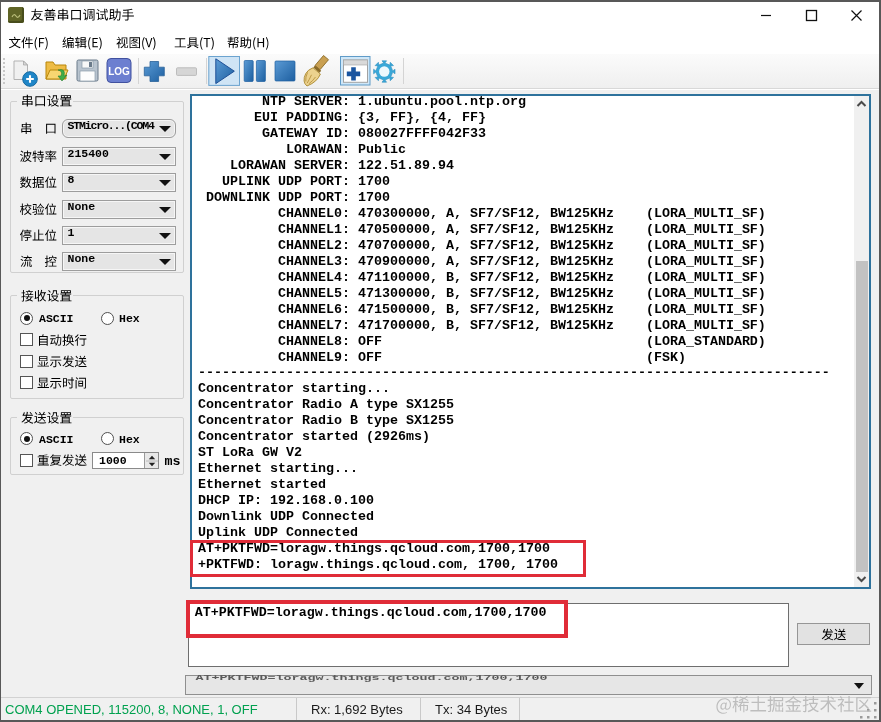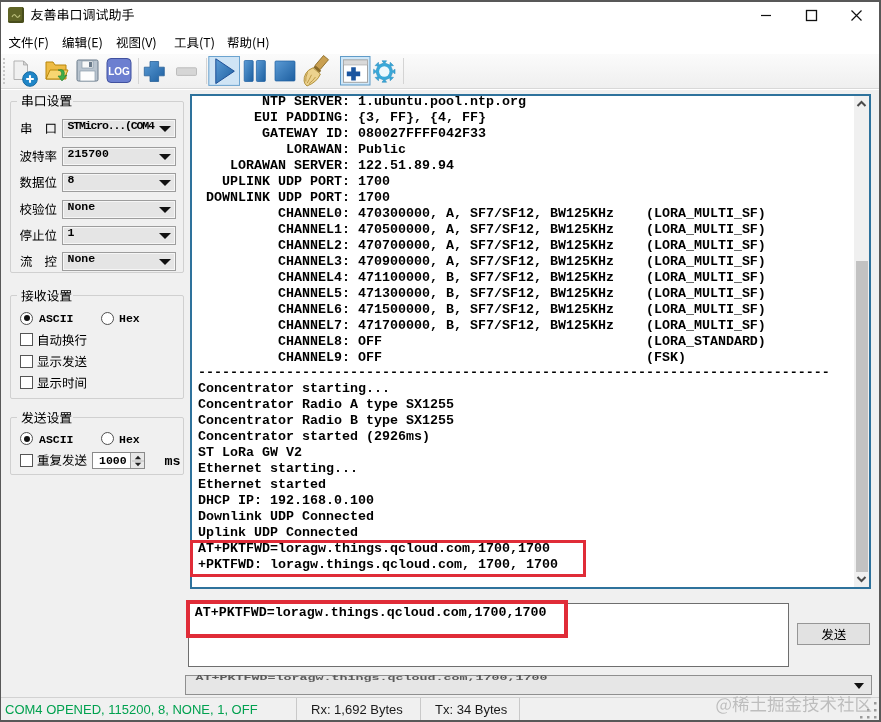--- a/index.html
+++ b/index.html
@@ -102,26 +102,26 @@
       <circle cx="384.3" cy="71.5" r="5.2" fill="#eef8fd"></circle>
   </g>
 </svg>
 
 <div class="group" style="left:10px;top:101px;width:174px;height:172px;"></div>
 <div class="abs" style="left:17px;top:96px;width:56px;height:13px;background:#f0f0f0;"></div>
 <div class="group" style="left:10px;top:295px;width:174px;height:104px;"></div>
 <div class="abs" style="left:17px;top:290px;width:56px;height:13px;background:#f0f0f0;"></div>
 <div class="group" style="left:10px;top:417px;width:174px;height:58px;"></div>
 <div class="abs" style="left:17px;top:412px;width:56px;height:13px;background:#f0f0f0;"></div>
-<div class="combo" style="top:119px;">
+<div class="combo" style="top:119px;border-radius:6px;">
     <span class="v" style="letter-spacing:-1.15px;">STMicro...(COM4</span>
     <div class="ar"></div>
   </div>
 <div class="combo" style="top:147px;">
-    <span class="v" style="">215700</span>
+    <span class="v" style="">215400</span>
     <div class="ar"></div>
   </div>
 <div class="combo" style="top:173px;">
     <span class="v" style="">8</span>
     <div class="ar"></div>
   </div>
 <div class="combo" style="top:200px;">
     <span class="v" style="">None</span>
     <div class="ar"></div>
   </div>
@@ -140,21 +140,21 @@
 <span class="abs mono" style="left:119px;top:312px;font-weight:bold;font-size:11.5px;">Hex</span>
 <div class="check" style="left:20px;top:333px;"></div>
 <div class="check" style="left:20px;top:354.5px;"></div>
 <div class="check" style="left:20px;top:376px;"></div>
 
 <div class="radio sel" style="left:20px;top:432px;"></div>
 <div class="radio" style="left:100.5px;top:432px;"></div>
 <span class="abs mono" style="left:39px;top:432.5px;font-weight:bold;font-size:11.5px;">ASCII</span>
 <span class="abs mono" style="left:119px;top:432.5px;font-weight:bold;font-size:11.5px;">Hex</span>
 <div class="check" style="left:20px;top:453.5px;"></div>
-<div class="abs" style="left:92px;top:451.5px;width:53px;height:17.5px;background:#fff;border:1px solid #8a8a8a;">
+<div class="abs" style="left:92px;top:451.5px;width:67px;height:17.5px;background:#fff;border:1px solid #8a8a8a;">
   <span class="mono" style="position:absolute;left:6px;top:1.8px;font-weight:bold;font-size:11.5px;">1000</span>
   <div style="position:absolute;right:0;top:0;width:14px;height:100%;border-left:1px solid #9a9a9a;background:#e8e8e8;">
     <svg width="14" height="16" viewBox="0 0 14 16" style="position:absolute;top:0;left:0;">
         <path d="M7 2.8 L10.2 6.2 H3.8 z" fill="#222"></path>
         <path d="M7 13.2 L10.2 9.8 H3.8 z" fill="#222"></path>
         <path d="M1 8 H13" stroke="#b0b0b0" stroke-width="0.8"></path>
       </svg>
   </div>
 </div>
 <span class="abs mono" style="left:164.6px;top:454.2px;font-weight:bold;font-size:13.33px;">ms</span>

